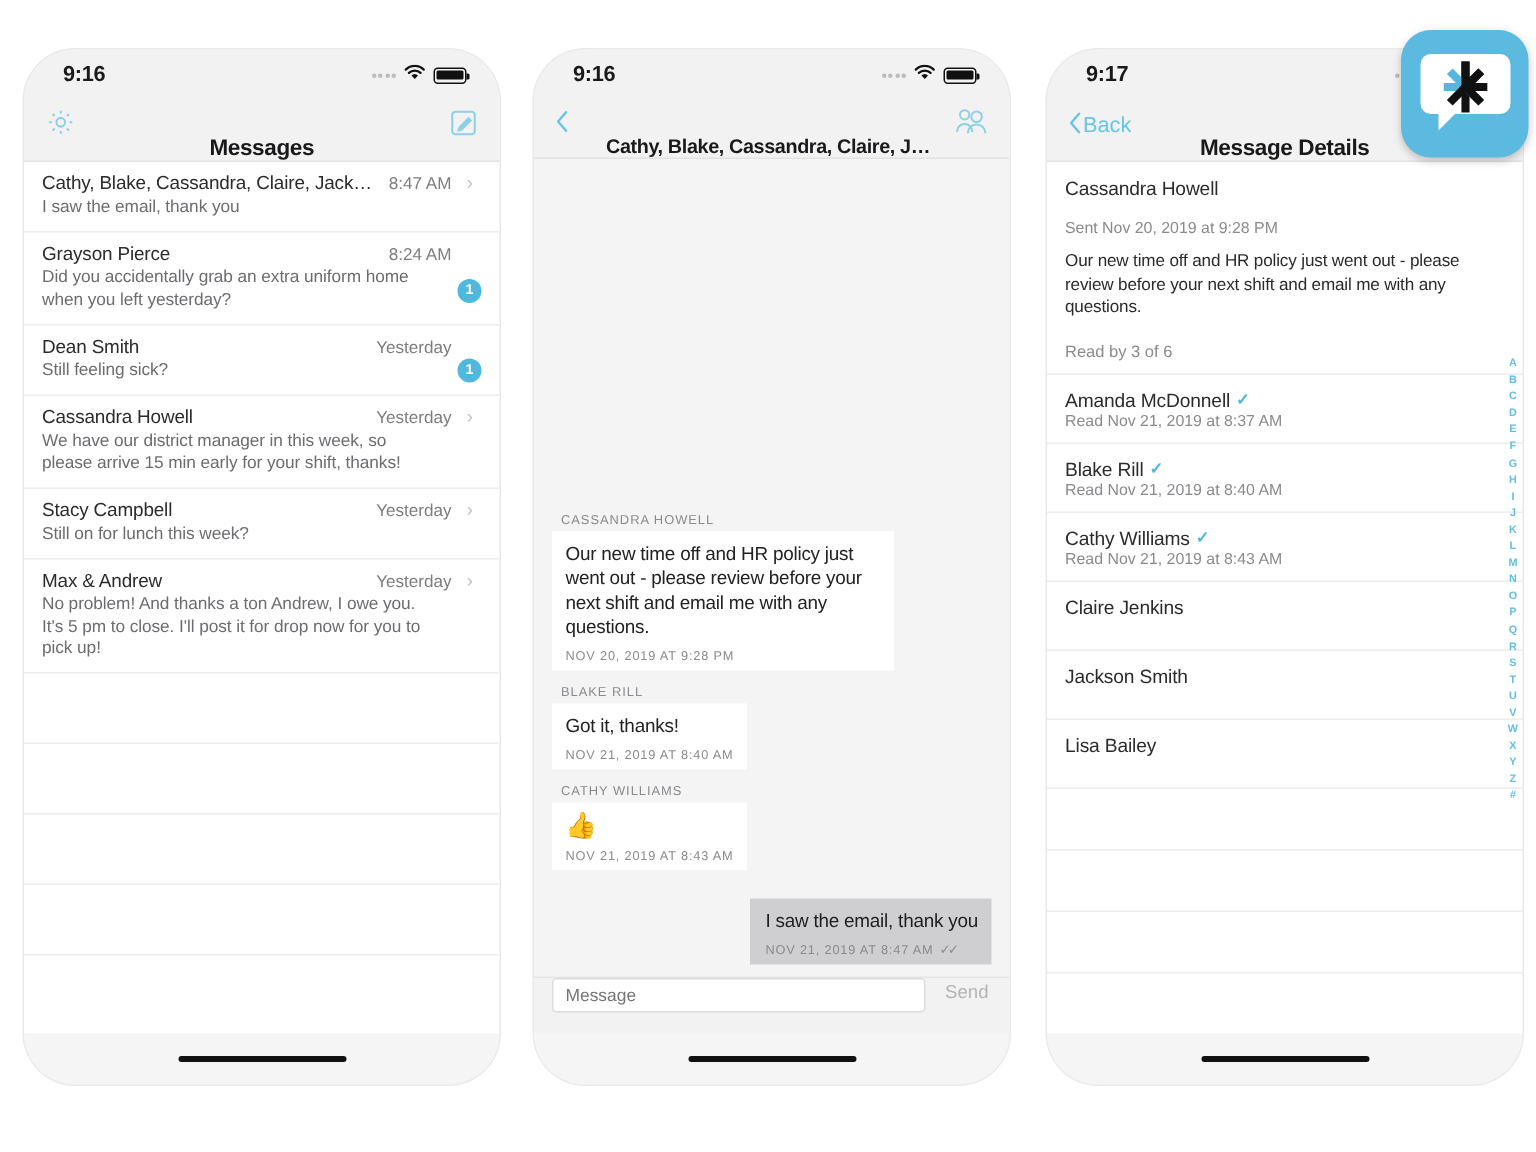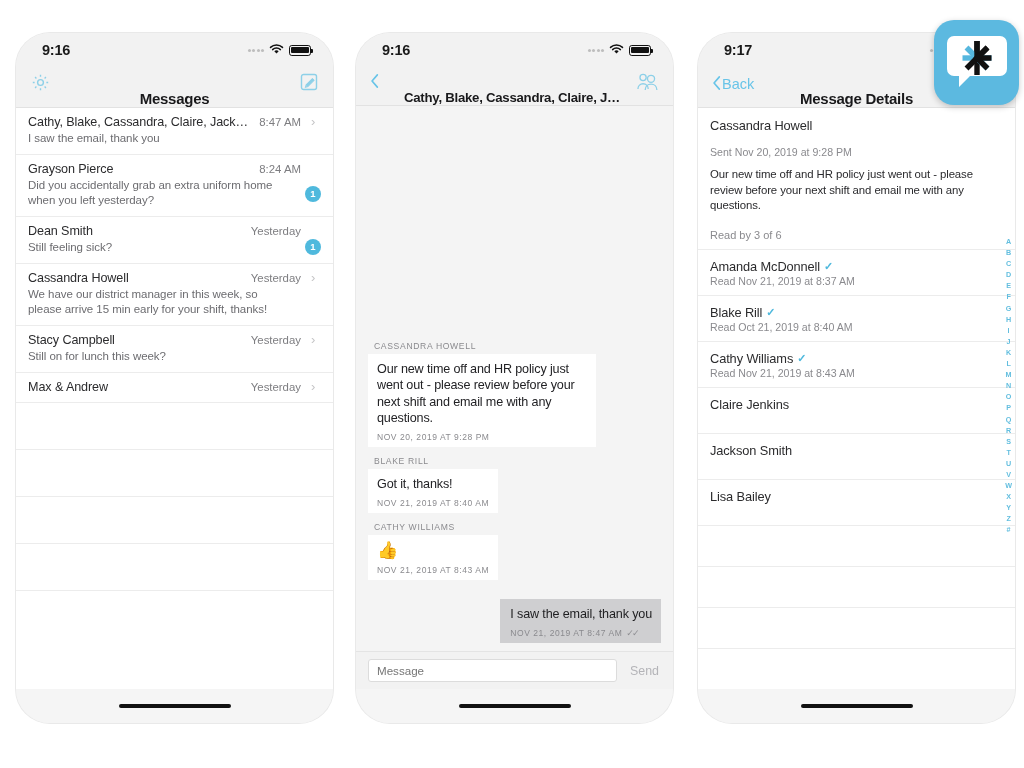--- a/index.html
+++ b/index.html
@@ -219,21 +219,21 @@
     padding: 7px 9px 5px 10px;
     max-width: 200px;
   }
   .bubble-out .bubble-text { color: #1e1e20; }
   .read-ticks { color: #8e8e92; font-size: 9px; letter-spacing: -2px; }
 
   
   .inputbar {
     flex: 0 0 38px;
     background: #f2f2f2;
-    display: flex; align-items: center;
+    display: flex; 
     gap: 11px;
     padding: 0 12px;
     border-top: 1px solid #e4e4e4;
   }
   .msg-input {
     flex: 1;
     height: 23px;
     background: #ffffff;
     border: 1px solid #dcdcdc;
     border-radius: 3px;
@@ -404,20 +404,21 @@
           </div>
           <div class="conv-preview">Still on for lunch this week?</div>
         </div>
 
         <div class="conv-row">
           <div class="conv-top">
             <span class="conv-name">Max &amp; Andrew</span>
             <span class="conv-time">Yesterday</span>
             <span class="conv-chev">›</span>
           </div>
+          <div class="conv-preview">No problem! And thanks a ton Andrew, I owe you. It's 5 pm to close. I'll post it for drop now for you to pick up!</div>
         </div>
 
         <div class="filler-rows">
           <div class="filler-row"></div>
           <div class="filler-row"></div>
           <div class="filler-row"></div>
           <div class="filler-row"></div>
         </div>
       </div>
     </div>
@@ -606,21 +607,21 @@
           <span class="rec-check">✓</span>
         </div>
         <div class="rec-sub">Read Nov 21, 2019 at 8:37 AM</div>
       </div>
 
       <div class="recipient-row">
         <div class="rec-name">
           <span>Blake Rill</span>
           <span class="rec-check">✓</span>
         </div>
-        <div class="rec-sub">Read Oct 21, 2019 at 8:40 AM</div>
+        <div class="rec-sub">Read Nov 21, 2019 at 8:40 AM</div>
       </div>
 
       <div class="recipient-row">
         <div class="rec-name">
           <span>Cathy Williams</span>
           <span class="rec-check">✓</span>
         </div>
         <div class="rec-sub">Read Nov 21, 2019 at 8:43 AM</div>
       </div>
 

